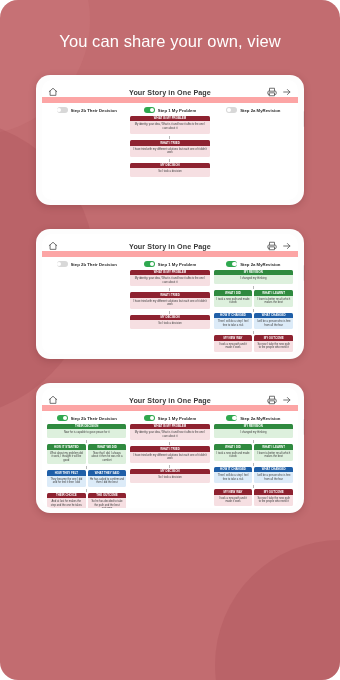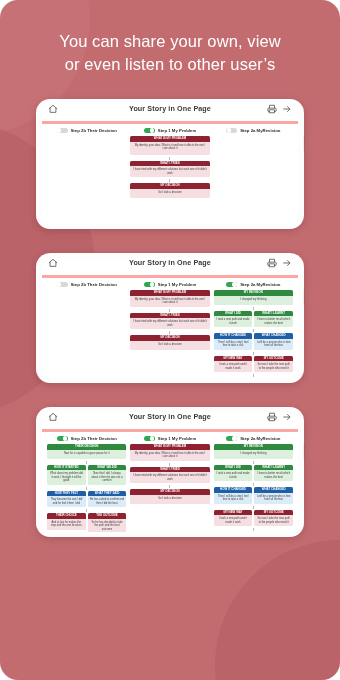--- a/index.html
+++ b/index.html
@@ -65,23 +65,23 @@
     left: 6px; right: 6px; top: 5px; bottom: 5px;
     background: #ffffff;
     border-radius: 10px;
     overflow: hidden;
   }
 
   
   .appbar {
     position: relative;
     height: 17px;
-    border-bottom: 3px solid #fca5a5;
+    border-bottom: 6px solid #fca5a5;
     display: flex;
-    align-items: flex-start;
+    align-items: flex-end;
     padding: 0 6px;
   }
   .appbar .title {
     position: absolute;
     left: 0; right: 0;
     text-align: center;
     font-size: 7.2px;
     font-weight: 700;
     color: #3a3a3a;
     letter-spacing: 0.1px;
@@ -187,21 +187,20 @@
 </head>
 <body>
 
 <div id="stage">
   <div class="blob blob-top"></div>
   <div class="blob blob-left"></div>
   <div class="blob blob-right"></div>
 
   <div class="headline">
     <div>You can share your own, view</div>
-    <div>or even listen to other user’s</div>
   </div>
 
   <div class="phones" id="phones">
       <div class="phone">
         <div class="screen">
           <div class="appbar">
             <div class="appbar-left">
               <span class="ic">
                 <svg viewBox="0 0 24 24" fill="none" stroke="#555" stroke-width="2" stroke-linecap="round" stroke-linejoin="round">
                   <path d="M3 11 12 3l9 8"></path>

